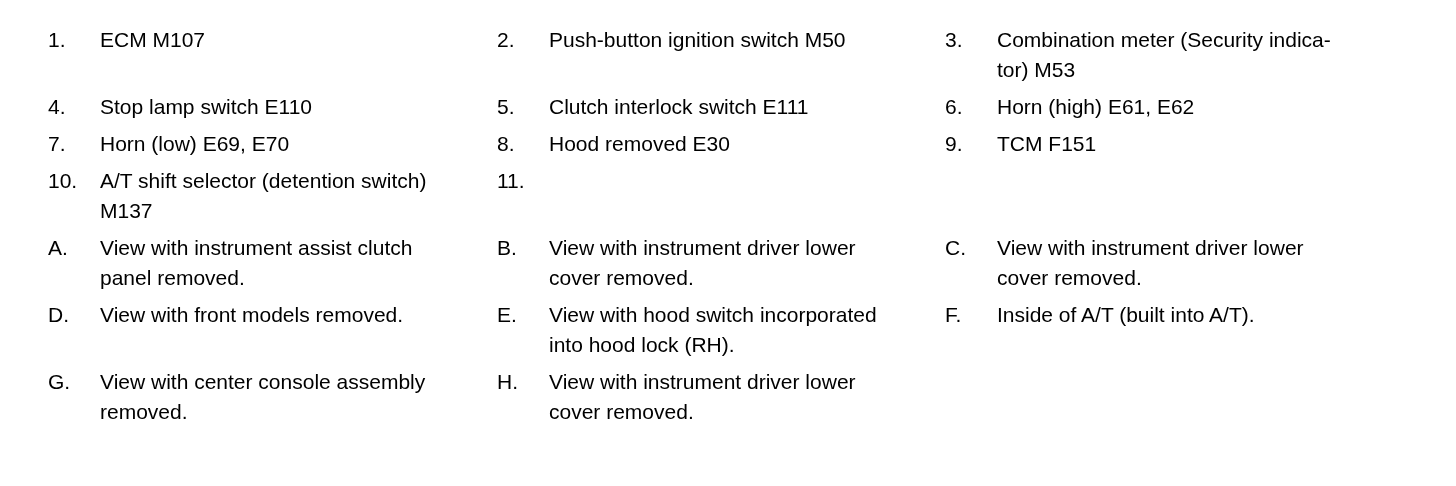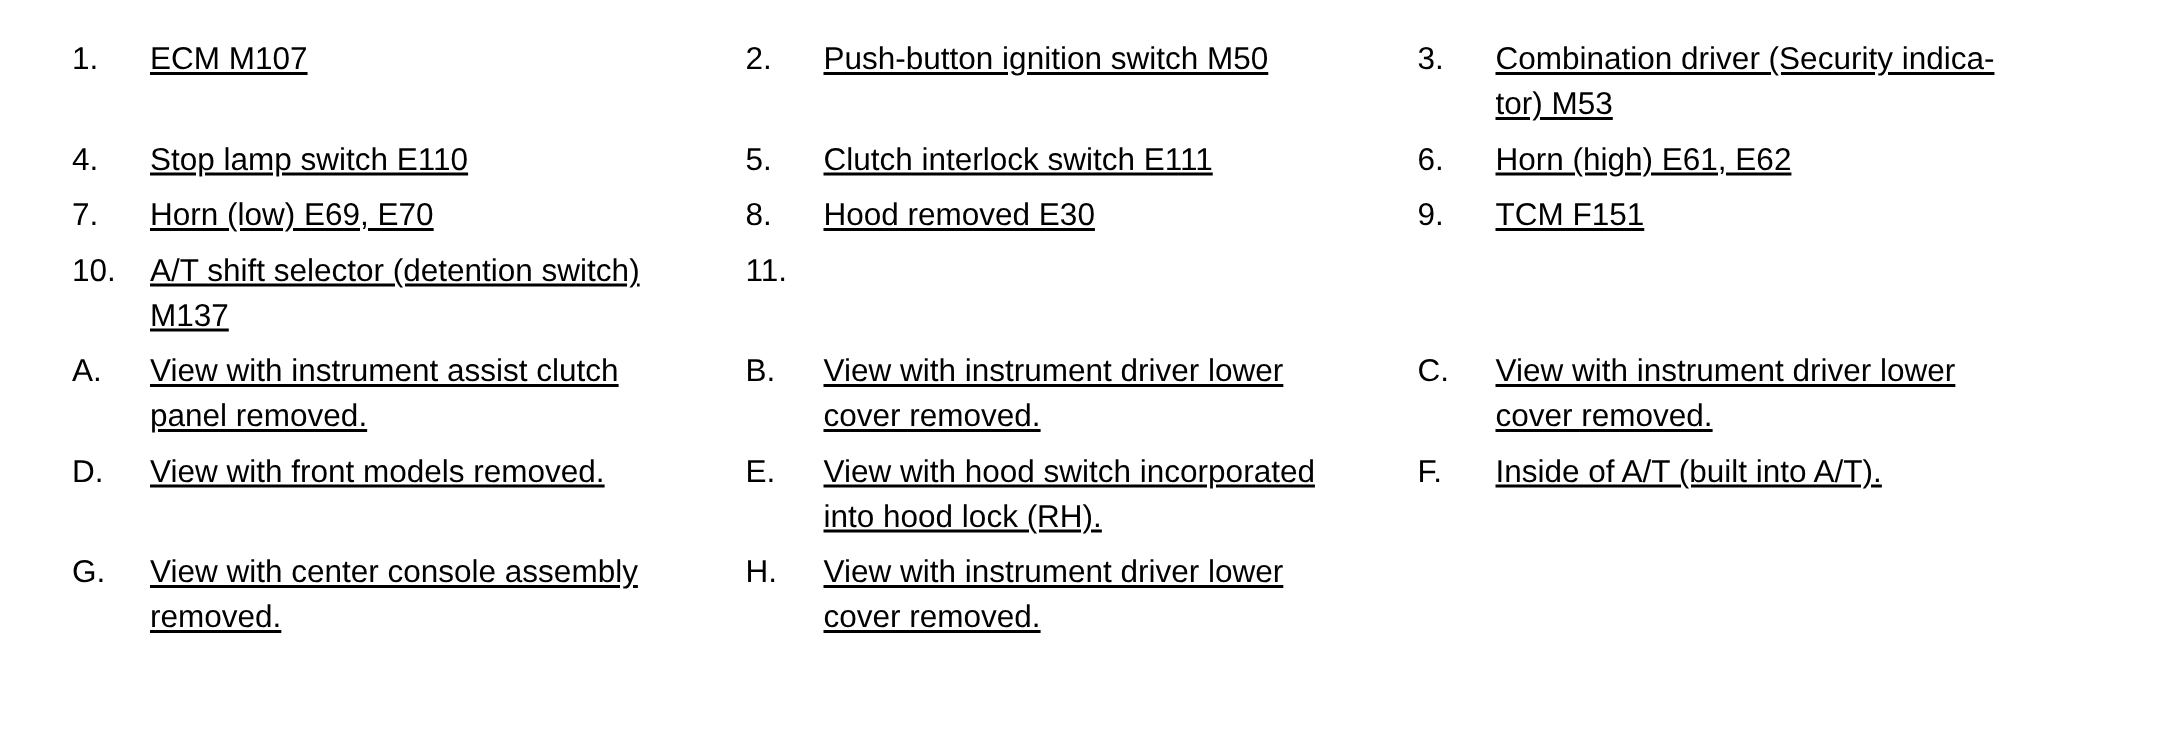--- a/index.html
+++ b/index.html
@@ -29,21 +29,20 @@
     display: grid;
     grid-template-columns: 52px 1fr;
     align-items: start;
   }
   .item-number {
     white-space: nowrap;
   }
   .item-text {
     white-space: pre-line;
     padding-right: 14px;
-    text-decoration: underline;
   }
   .section-views {
     margin-top: 7px;
   }
 </style>
 </head>
 <body>
 
 <div class="page">
 
@@ -53,21 +52,21 @@
       <div class="legend-cell">
         <span class="item-number">1.</span>
         <span class="item-text">ECM M107</span>
       </div>
       <div class="legend-cell">
         <span class="item-number">2.</span>
         <span class="item-text">Push-button ignition switch M50</span>
       </div>
       <div class="legend-cell">
         <span class="item-number">3.</span>
-        <span class="item-text">Combination driver (Security indica-
+        <span class="item-text">Combination meter (Security indica-
 tor) M53</span>
       </div>
     </div>
 
     <div class="legend-row">
       <div class="legend-cell">
         <span class="item-number">4.</span>
         <span class="item-text">Stop lamp switch E110</span>
       </div>
       <div class="legend-cell">

